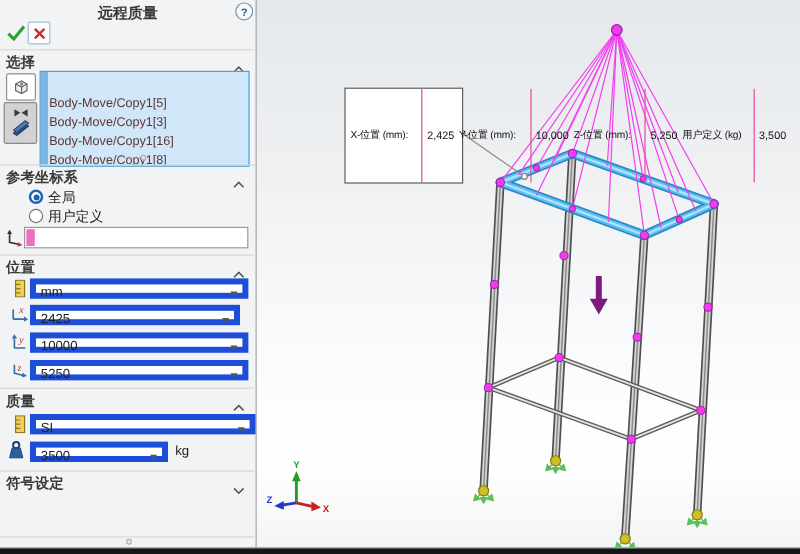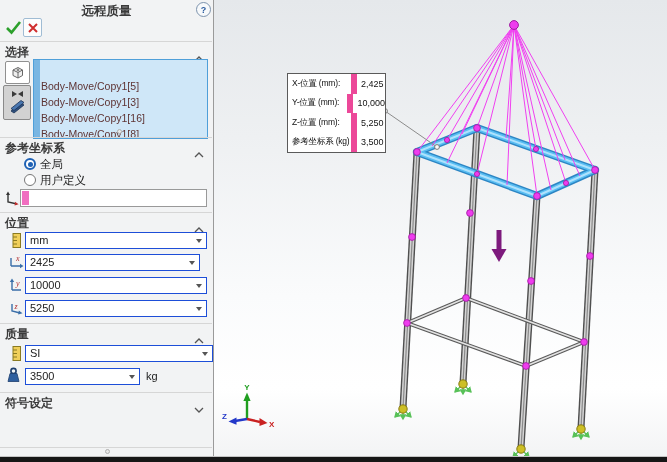--- a/index.html
+++ b/index.html
@@ -54,42 +54,42 @@
   .radio.on{border:2px solid #1f62b5;position:relative;}
   .radio.on::after{content:"";position:absolute;left:1.5px;top:1.5px;width:5px;height:5px;border-radius:50%;background:#1f62b5;}
   .radio.off{border:1px solid #767676;}
   .radio-lbl{font-size:11.5px;color:#222;}
   .pick-input{
     position:absolute;left:20px;top:189px;width:187px;height:18px;background:#fff;
     border:1px solid #999;box-sizing:border-box;
   }
   .pick-stripe{position:absolute;left:1px;top:1px;bottom:1px;width:7px;background:#f06ec0;}
   .combo{
-    position:absolute;height:17px;background:#fff;border:1px solid #1d4ed8;box-sizing:border-box;
+    position:absolute;height:17px;background:#fff;border:5px solid #1d4ed8;box-sizing:border-box;
     font-size:11px;color:#222;line-height:15px;padding-left:4px;
   }
   .combo .arr{
     position:absolute;right:4px;top:6px;width:0;height:0;
     border-left:3.5px solid transparent;border-right:3.5px solid transparent;border-top:4px solid #555;
   }
   .icn{position:absolute;}
   .kg-lbl{position:absolute;left:146px;top:370px;font-size:11px;color:#222;}
   
   .viewport{
     position:absolute;left:214px;top:0;width:453px;height:456px;
     background:linear-gradient(180deg,#e5e8eb 0%,#eef0f2 30%,#fafbfc 65%,#ffffff 85%,#f3f4f5 100%);
   }
   .scene{position:absolute;left:0;top:0;}
   .callout{
     position:absolute;left:287px;top:73px;width:99px;height:80px;background:#fff;
-    border:1px solid #5a5a5a;box-sizing:border-box;display:flex;flex-direction:column;
+    border:1px solid #5a5a5a;box-sizing:border-box;display:flex;flex-direction:row;
   }
   .co-row{flex:1;display:flex;align-items:center;}
   .co-lbl{width:59px;padding-left:4px;font-size:8.5px;color:#111;letter-spacing:-0.2px;}
-  .co-val{flex:1;height:100%;border-left:6px solid #ec4899;display:flex;align-items:center;padding-left:4px;font-size:9px;color:#111;}
+  .co-val{flex:1;height:100%;border-left:1px solid #ec4899;display:flex;align-items:center;padding-left:4px;font-size:9px;color:#111;}
   .bottom-bar{
     position:absolute;left:0;top:456px;width:667px;height:6px;background:#161616;border-top:1px solid #c4c4c4;box-sizing:content-box;
   }
 </style>
 </head>
 <body>
 
 <div class="panel">
 
   <div class="pm-title">远程质量</div>
@@ -421,18 +421,18 @@
   </div>
   <div class="co-row">
     <span class="co-lbl">Y-位置 (mm):</span>
     <span class="co-val">10,000</span>
   </div>
   <div class="co-row">
     <span class="co-lbl">Z-位置 (mm):</span>
     <span class="co-val">5,250</span>
   </div>
   <div class="co-row">
-    <span class="co-lbl">参考坐标系 (kg)</span>
+    <span class="co-lbl">用户定义 (kg)</span>
     <span class="co-val">3,500</span>
   </div>
 </div>
 
 <div class="bottom-bar"></div>
 
 </body></html>

